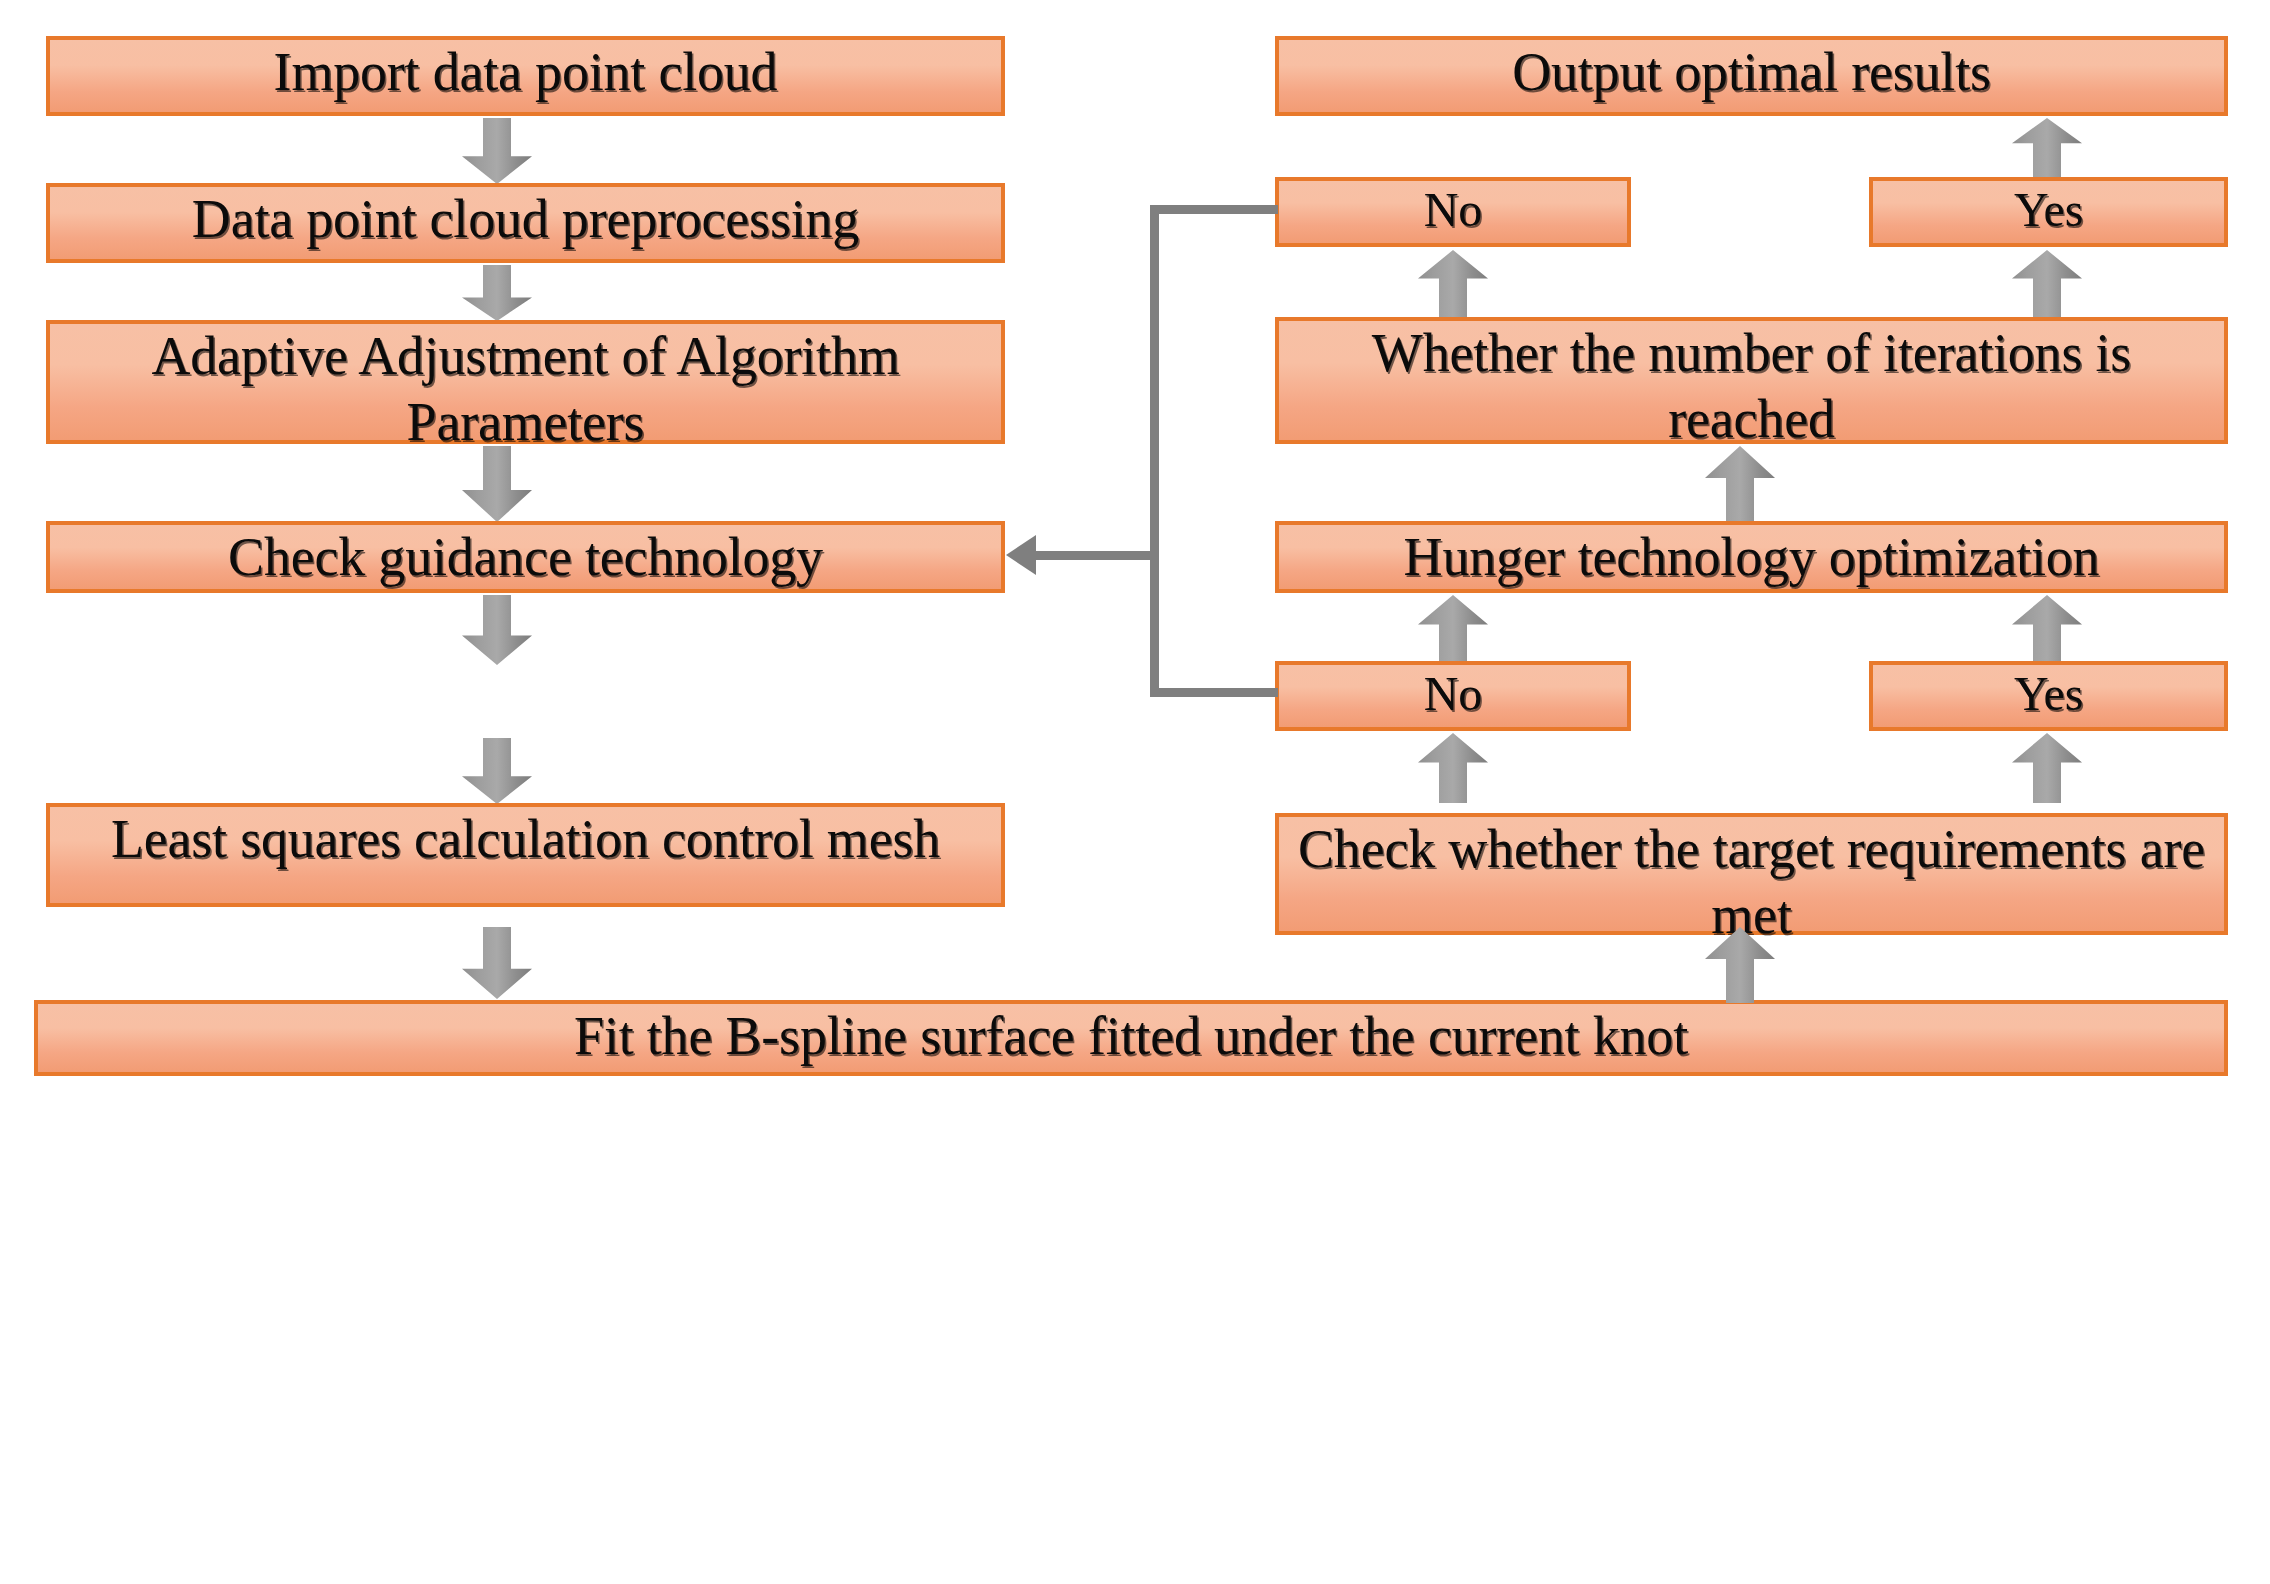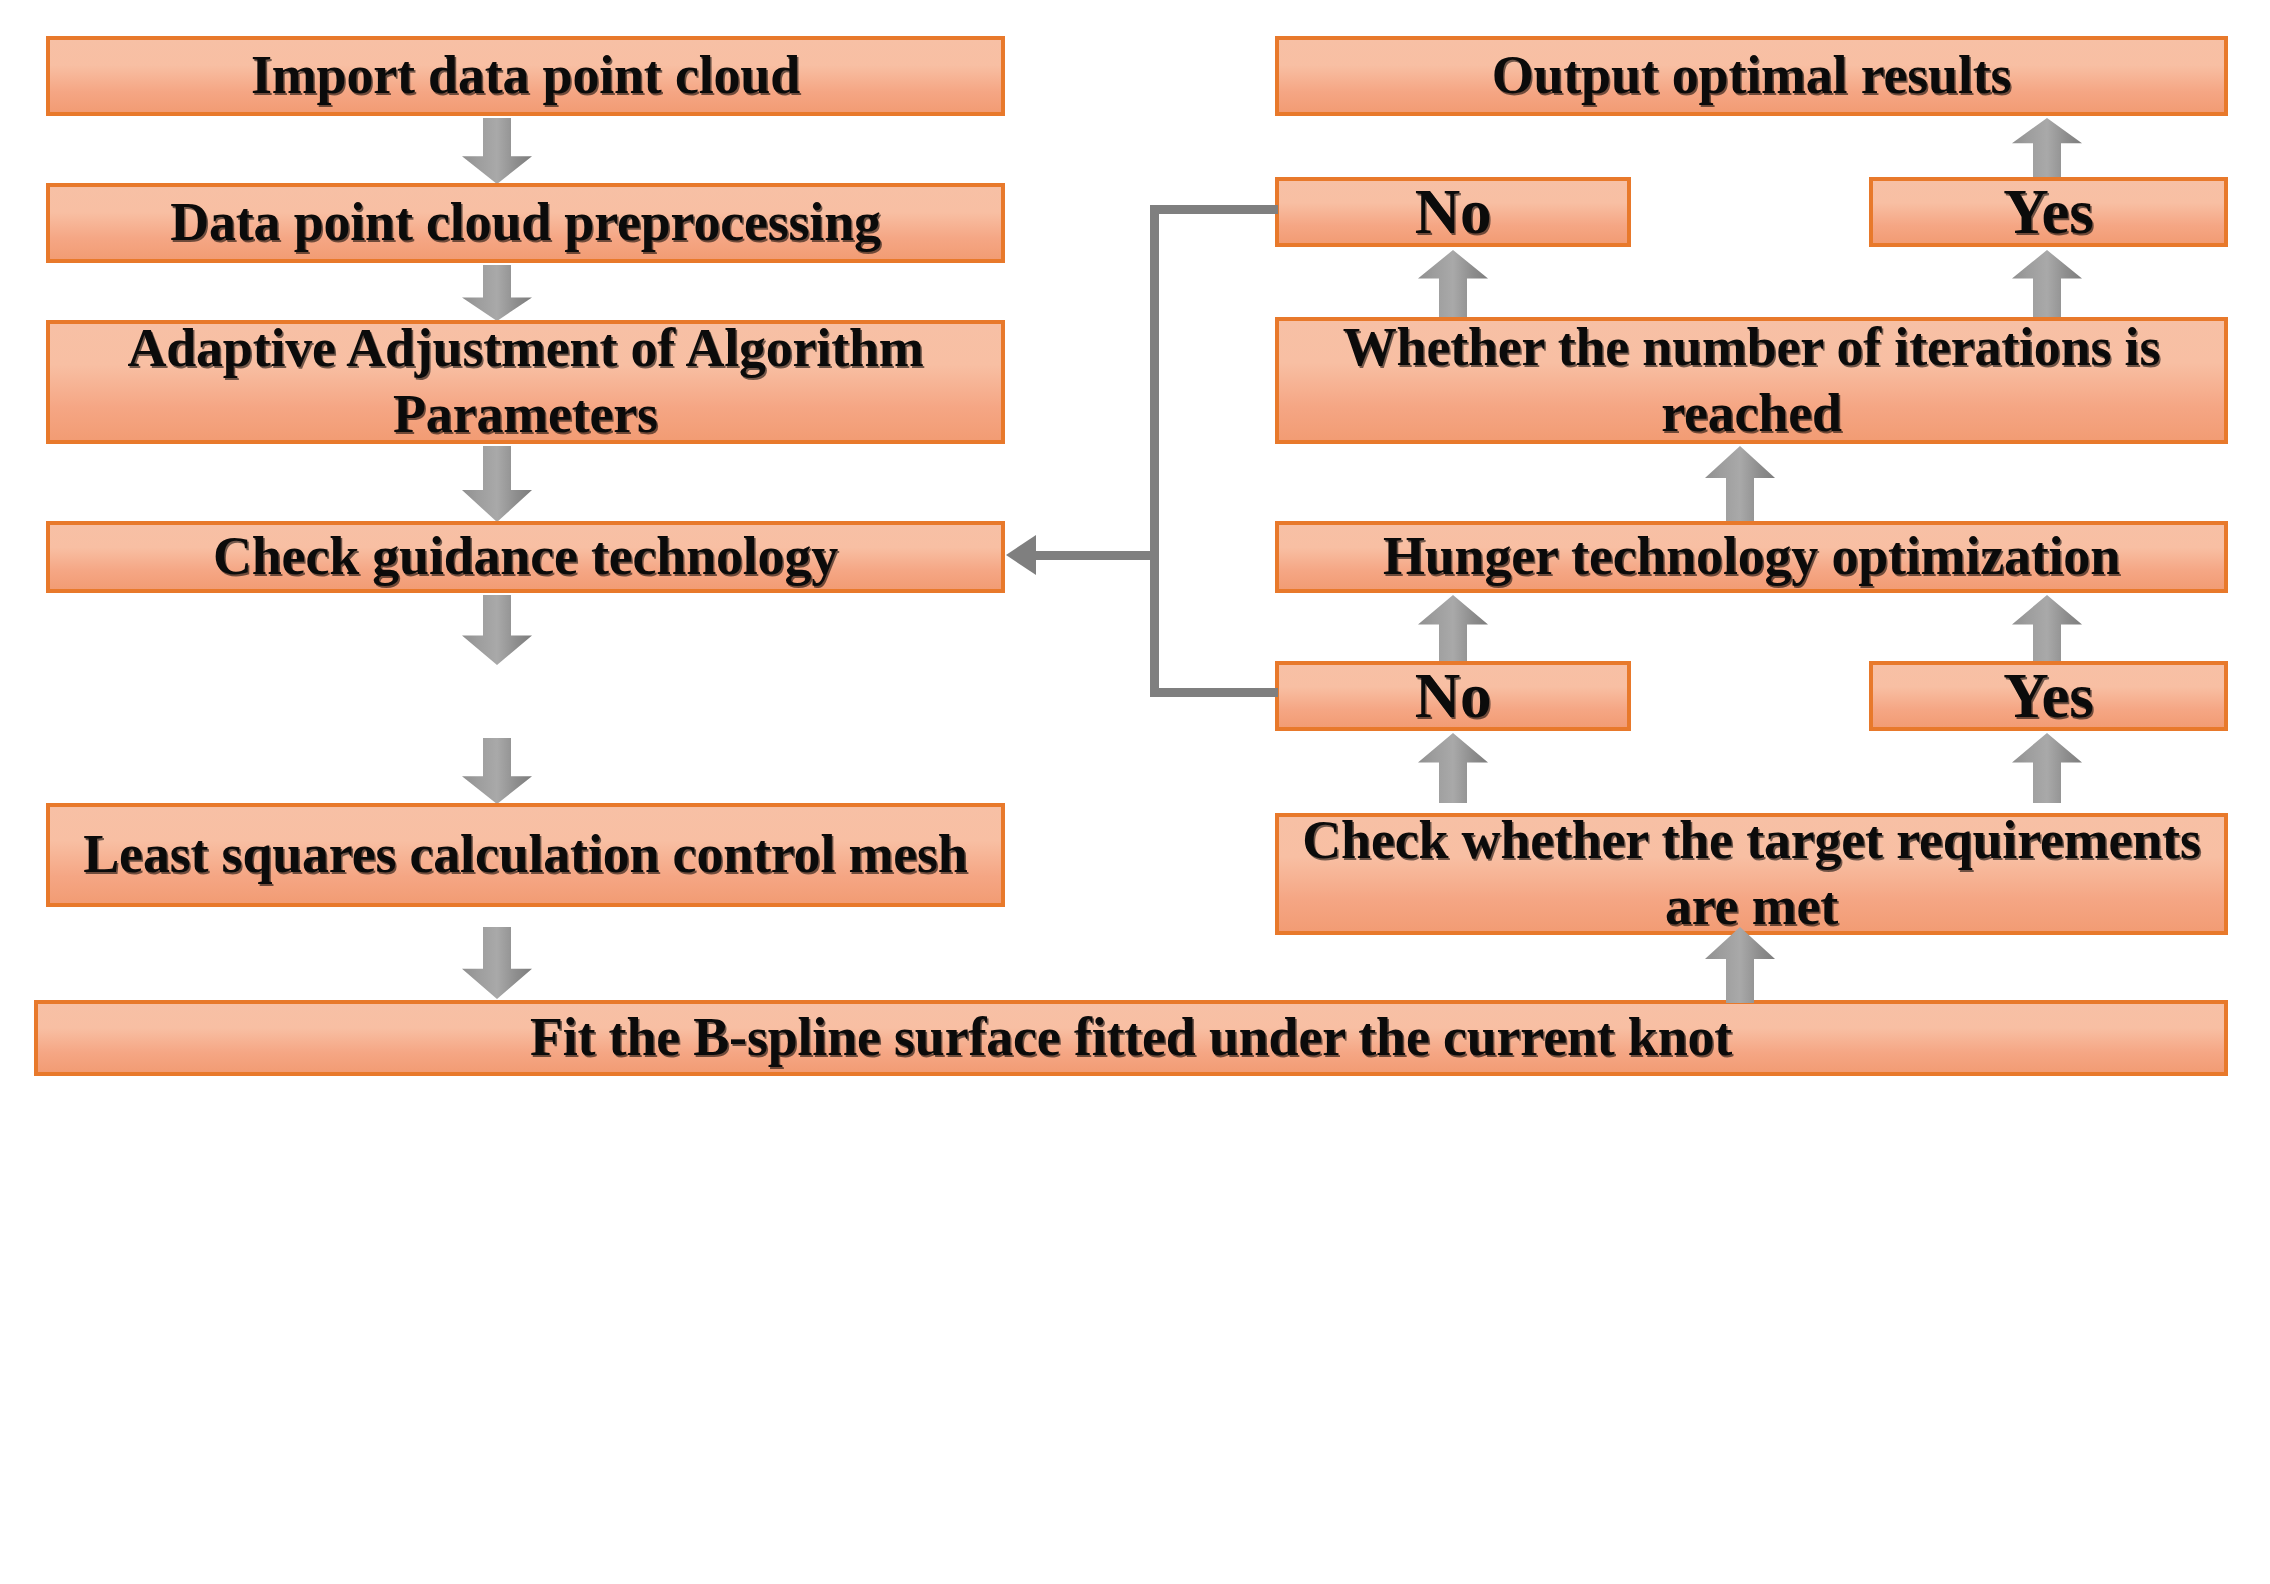--- a/index.html
+++ b/index.html
@@ -18,37 +18,36 @@
     width: 2270px;
     height: 1584px;
     background: #ffffff;
   }
   .node {
     position: absolute;
     box-sizing: border-box;
     border: 4px solid #E8792B;
     background: linear-gradient(to bottom, #F7C0A5 0%, #F8BFA3 35%, #F5A684 72%, #F29C74 100%);
     display: flex;
-    align-items: center;
     justify-content: center;
     text-align: center;
     color: #0b0b0b;
-    font-weight: bold;
+    font-weight: normal;
     font-family: "Liberation Serif", "DejaVu Serif", serif;
     letter-spacing: -0.2px;
     line-height: 1.22;
     text-shadow: 1.5px 1.5px 0 rgba(0,0,0,0.55);
   }
   .node .label {
     display: block;
     padding: 0 14px;
     width: 100%;
   }
   .fs-big { font-size: 54px; }
-  .fs-mid { font-size: 63px; }
+  .fs-mid { font-size: 48px; }
 
   
   .barrow {
     position: absolute;
     background: linear-gradient(to right, #8f8f8f 0%, #9d9d9d 22%, #a9a9a9 50%, #8d8d8d 78%, #7d7d7d 100%);
     filter: drop-shadow(1px 1px 0 rgba(0,0,0,0.45));
   }
   .barrow.down {
     clip-path: polygon(30% 0%, 70% 0%, 70% 58%, 100% 58%, 50% 100%, 0% 58%, 30% 58%);
   }

